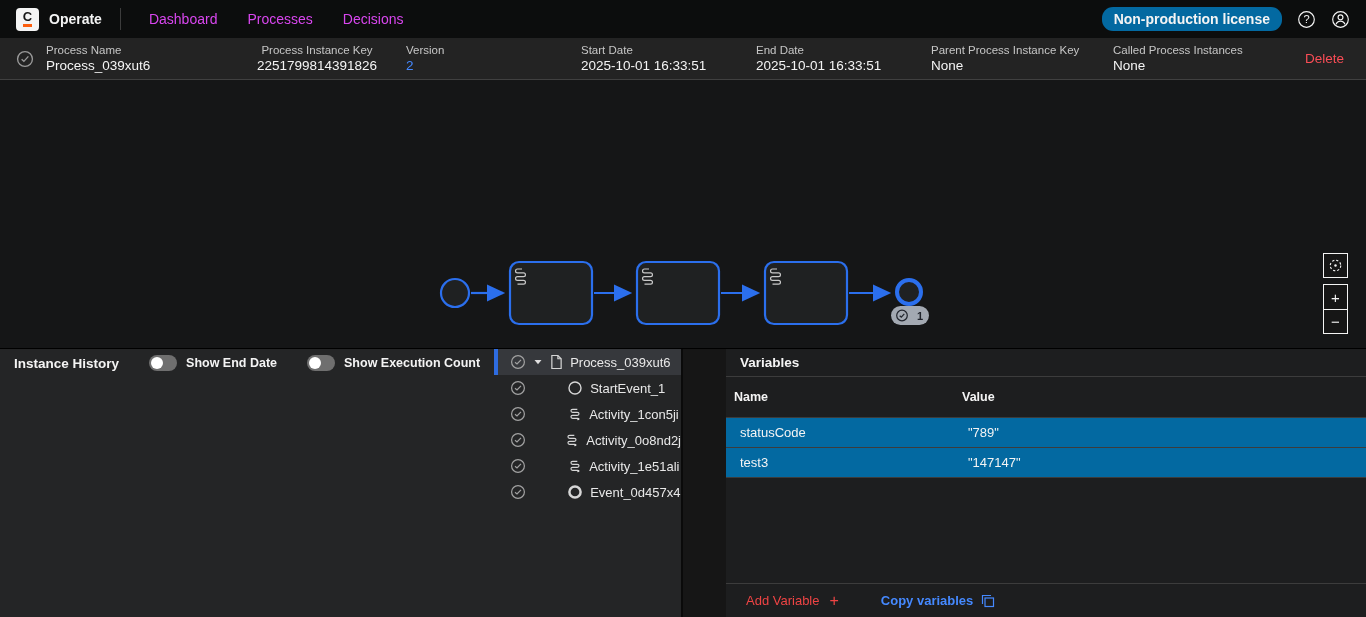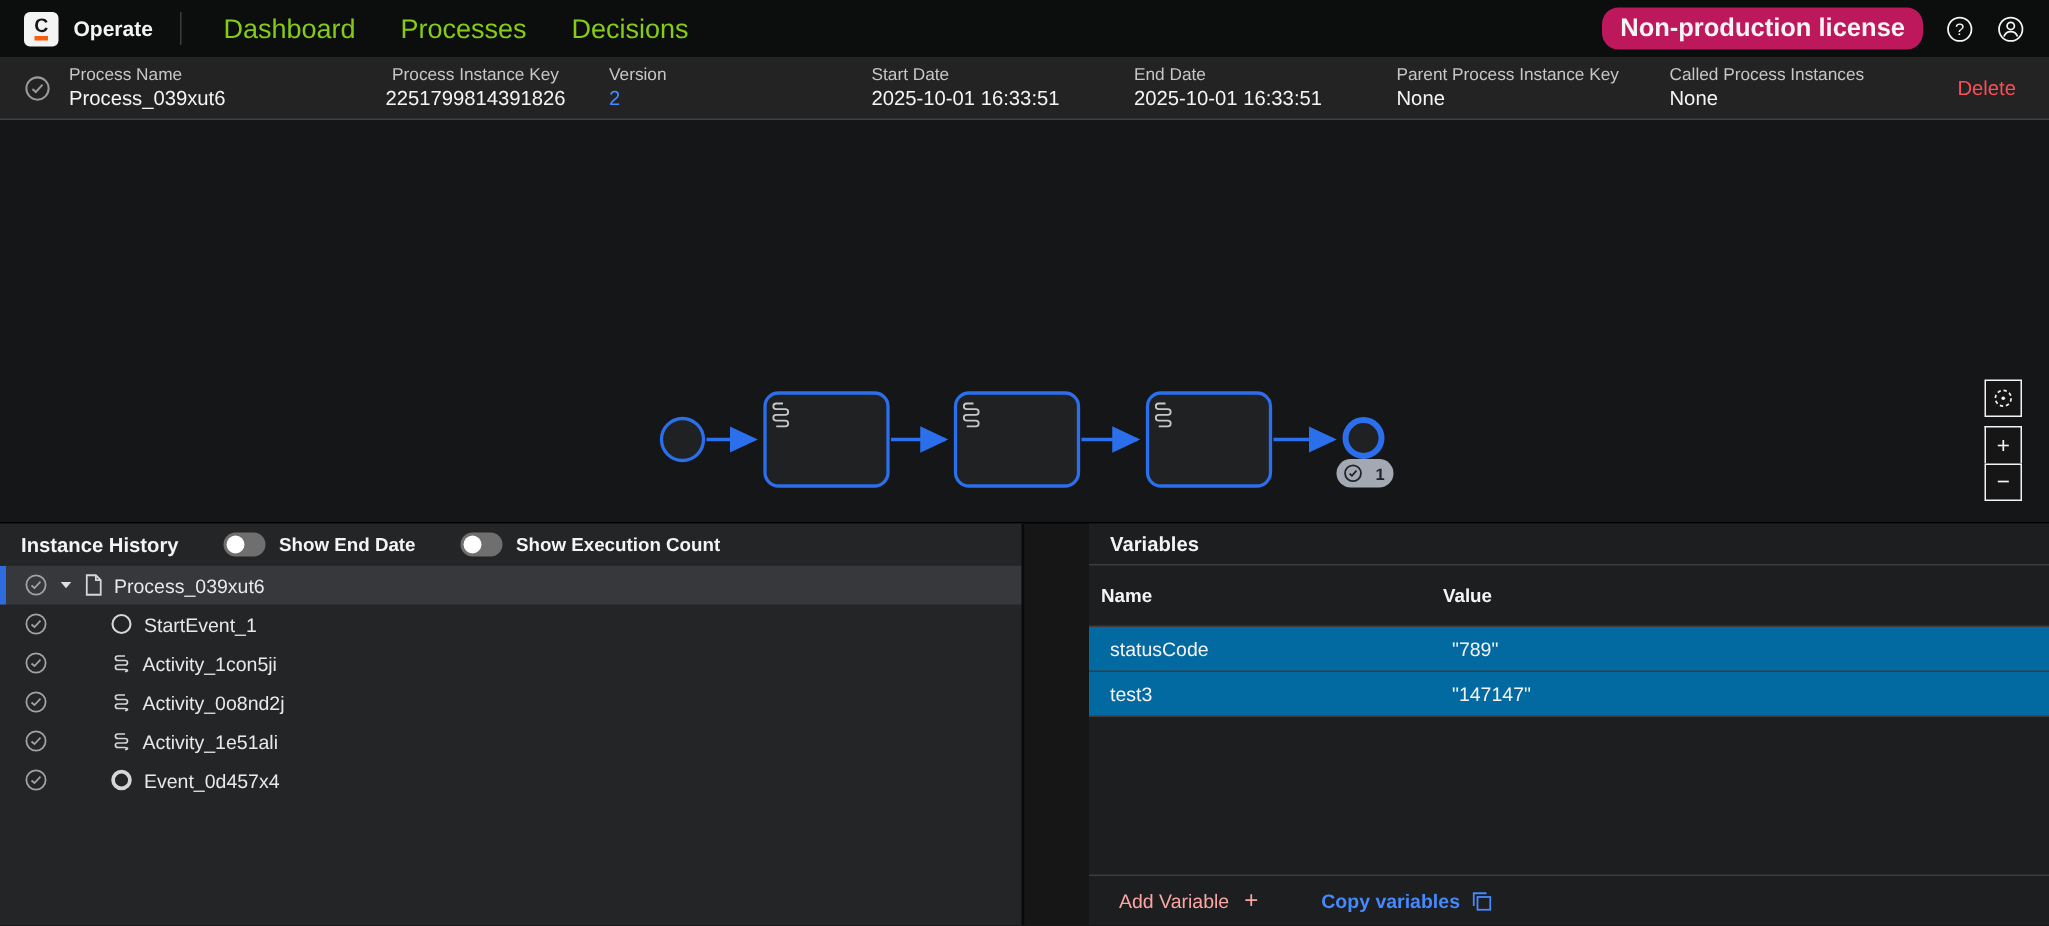--- a/index.html
+++ b/index.html
@@ -14,23 +14,23 @@
 
   
   .nav { height:38px; background:#0c0d0d; display:flex; align-items:center; padding:0 16px; }
   .logo { width:23px; height:23px; background:#f4f4f4; border-radius:4px; display:flex; flex-direction:column;
           align-items:center; justify-content:center; margin-right:10px; cursor:pointer; }
   .logo-c { color:#161616; font-weight:bold; font-size:13px; line-height:12px; }
   .logo-bar { width:9px; height:3px; background:#fc5d0d; margin-top:1px; }
   .app-name { font-weight:bold; font-size:14px; }
   .nav-divider { width:1px; height:22px; background:#3c3c3c; margin-left:18px; }
   .tabs { display:flex; gap:30px; margin-left:28px; }
-  .tabs span { font-size:18px; color:#84cc16; cursor:pointer; }
+  .tabs span { font-size:14px; color:#d946ef; cursor:pointer; }
   .nav-right { margin-left:auto; display:flex; align-items:center; gap:15px; }
-  .license-badge { background:#be185d; border-radius:11px; padding:4px 12px; font-size:17px; font-weight:bold; }
+  .license-badge { background:#0369a1; border-radius:11px; padding:4px 12px; font-size:14px; font-weight:bold; }
   .nav-icon { display:flex; cursor:pointer; }
 
   
   .instance-header { height:42px; background:#232323; border-bottom:1px solid #404040;
                      display:flex; align-items:center; padding:0 16px; }
   .state-icon { margin-right:12px; display:flex; }
   .field { display:flex; flex-direction:column; justify-content:center; }
   .field:nth-of-type(1){ width:182px; } .field:nth-of-type(2){ width:178px;align-items:center; }
   .field:nth-of-type(3){ width:175px; } .field:nth-of-type(4){ width:175px; }
   .field:nth-of-type(5){ width:175px; } .field:nth-of-type(6){ width:182px; }
@@ -44,21 +44,21 @@
   .canvas { position:relative; height:268px; background:#151617; }
   .canvas > svg { position:absolute; inset:0; }
   .dg-controls { position:absolute; right:18px; bottom:14px; display:flex; flex-direction:column; gap:6px; }
   .dg-btn { width:25px; height:25px; background:#161616; border:1px solid #f4f4f4; color:#f4f4f4;
             display:flex; align-items:center; justify-content:center; padding:0; cursor:pointer; font-size:15px; line-height:1; }
   .zoom-group { display:flex; flex-direction:column; }
   .zoom-group .dg-btn:first-child { border-bottom:none; }
 
   
   .bottom { display:flex; height:269px; border-top:1px solid #000; }
-  .history-panel { width:683px; background:#242526; border-right:2px solid #0a0a0a; display:flex; flex-direction:column; }
+  .history-panel { width:683px; background:#242526; border-right:2px solid #0a0a0a; display:flex; flex-direction:row; }
   .panel-strip { height:28px; min-height:28px; display:flex; align-items:center; padding:0 14px; }
   .panel-title { font-size:13.5px; font-weight:bold; margin:0; }
   .toggle-wrap { display:flex; align-items:center; gap:9px; margin-left:30px; font-size:12.5px; font-weight:bold; cursor:pointer; }
   .toggle { width:28px; height:16px; border-radius:8px; background:#6f6f6f; position:relative; display:inline-block; }
   .toggle::after { content:""; position:absolute; top:2px; left:2px; width:12px; height:12px; border-radius:50%; background:#ffffff; }
 
   .tree { flex:1; overflow:hidden; }
   .tree-row { height:26px; display:flex; align-items:center; padding-left:16px; gap:7px;
               font-size:13px; color:#e8e8e8; cursor:pointer; }
   .tree-row.selected { background:#36383c; box-shadow:inset 4px 0 0 #2e6ce0; }
@@ -67,21 +67,21 @@
 
   .variables-panel { flex:1; background:#1d1e1f; display:flex; flex-direction:column;margin-left:43px; }
   .variables-panel .panel-strip { border-bottom:1px solid #3c3c3c; }
   .var-head { display:flex; align-items:center; height:41px; padding:0 8px;
               font-size:12.5px; font-weight:bold; border-bottom:1px solid #3c3c3c; }
   .col-name { width:228px; }
   .var-row { display:flex; align-items:center; height:30px; padding:0 14px;
              background:#0369a1; border-bottom:1px solid #3c3c3c; font-size:13px; }
   .var-footer { margin-top:auto; height:34px; min-height:34px; border-top:1px solid #3c3c3c;
                 display:flex; align-items:center; padding:0 14px; gap:30px; }
-  .add-var { background:none; border:none; color:#fca5a5; font-size:13px; display:flex; align-items:center; gap:10px; }
+  .add-var { background:none; border:none; color:#ef4444; font-size:13px; display:flex; align-items:center; gap:10px; }
   .add-var .plus { font-size:16px; line-height:1; }
   .copy-vars { background:none; border:none; color:#4589ff; font-size:13px; font-weight:bold;
                display:flex; align-items:center; gap:8px; cursor:pointer; }
 </style>
 </head>
 <body>
 
 <header class="nav">
   <div class="logo">
     <span class="logo-c">C</span>

